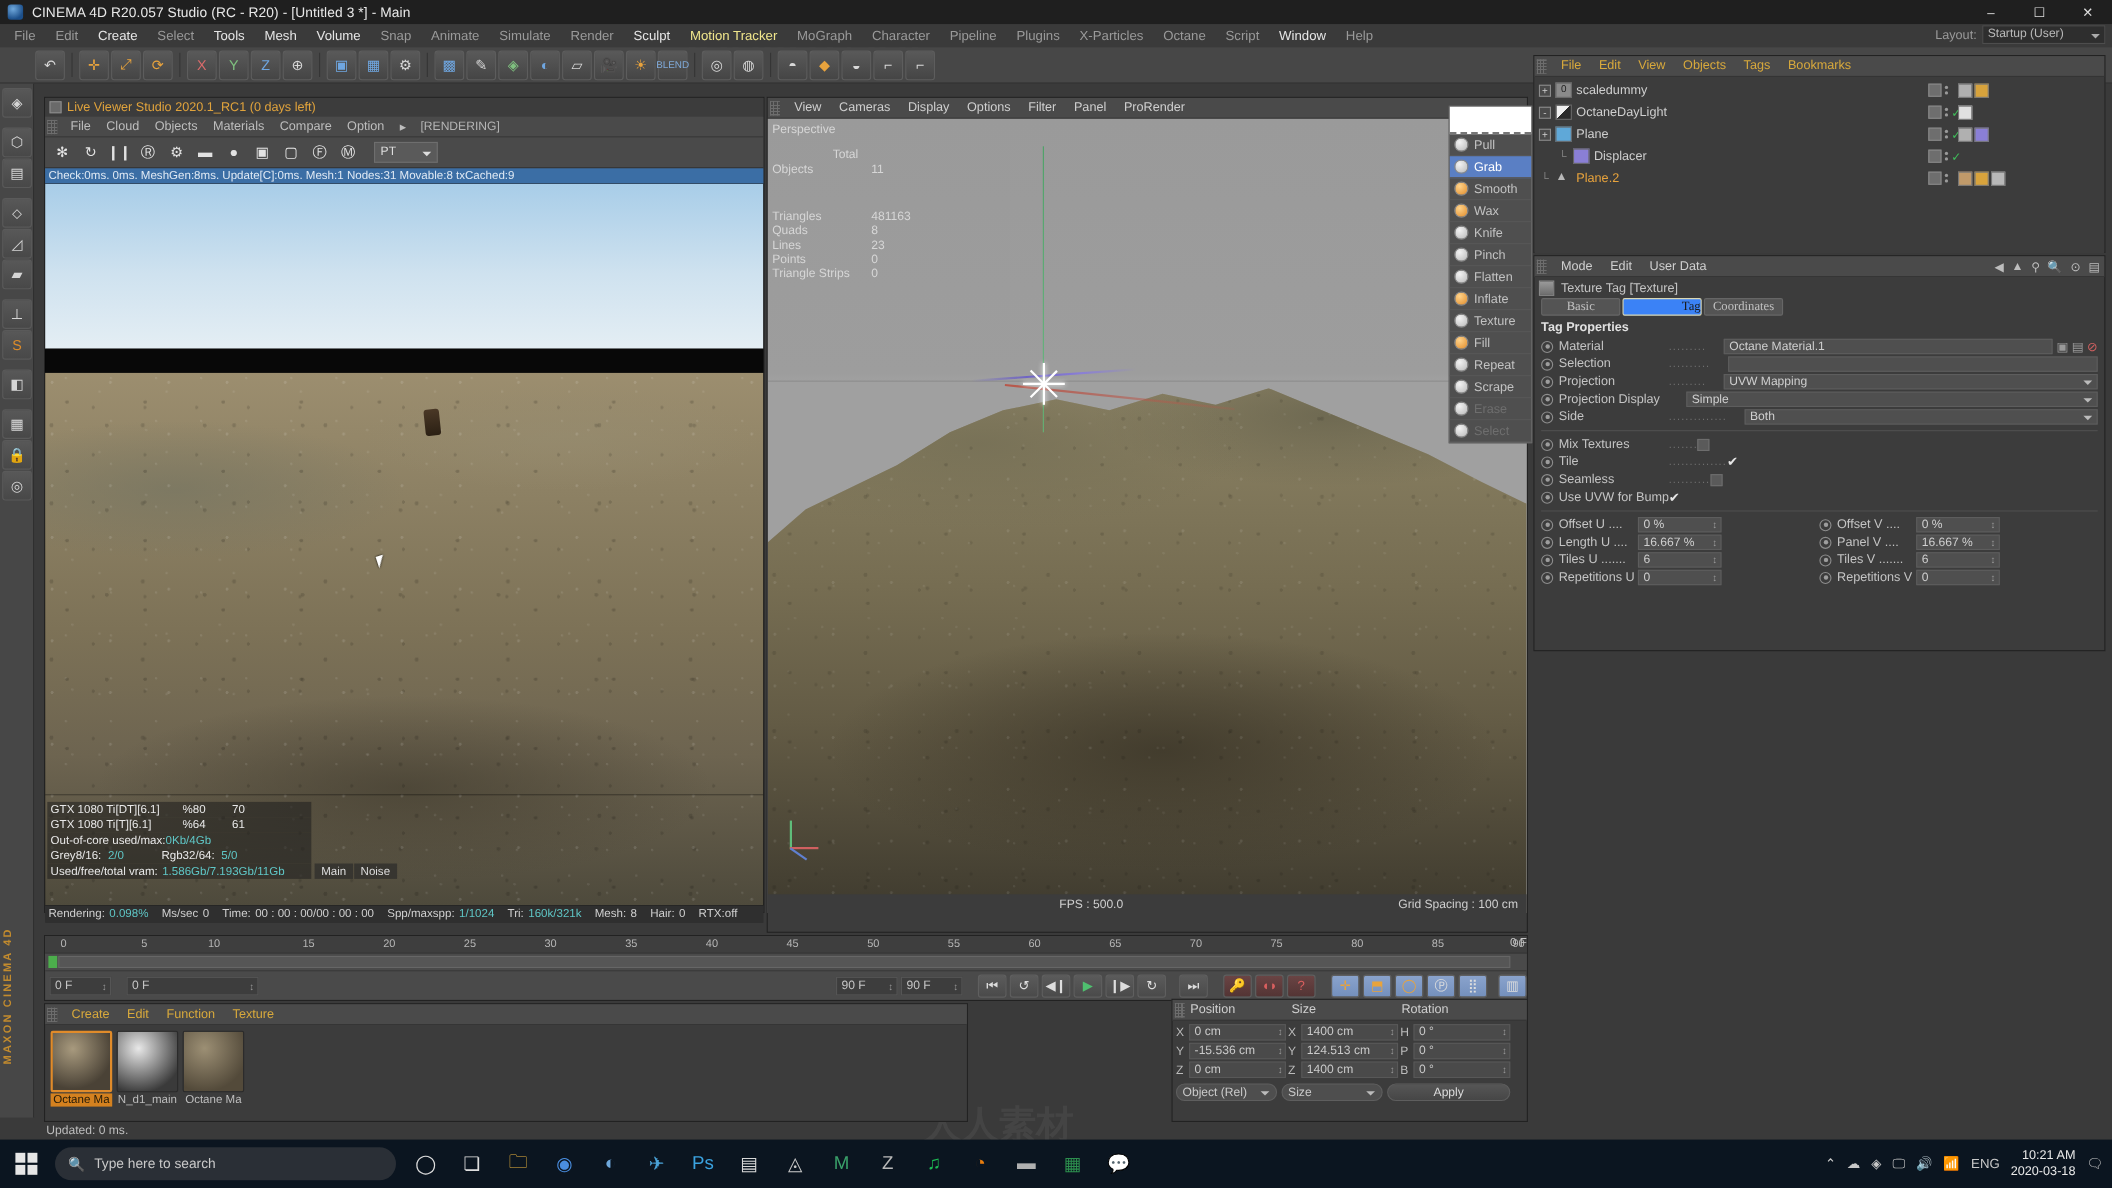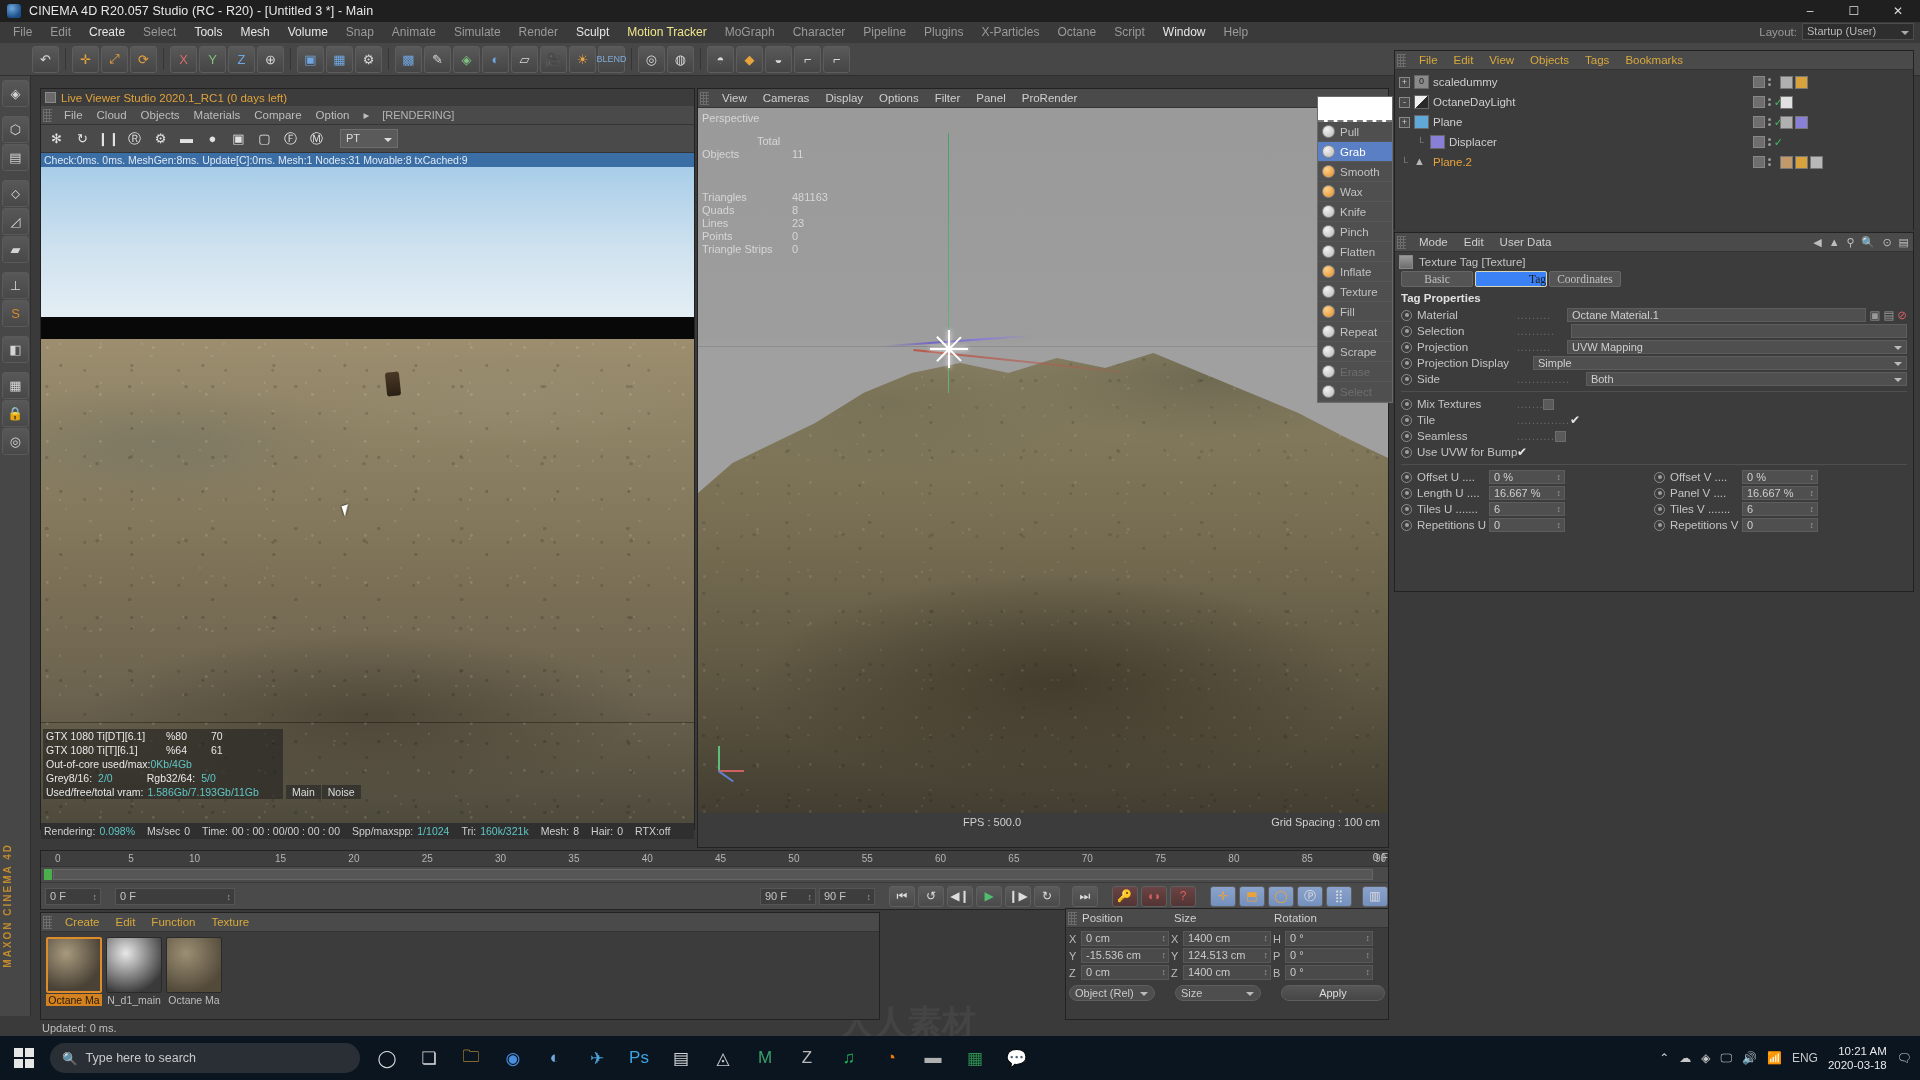--- a/index.html
+++ b/index.html
@@ -272,21 +272,21 @@
   .cm-hdr .grip{width:9px;height:13px;background:
     repeating-linear-gradient(#8a8a8a 0 1px, transparent 1px 3px),
     repeating-linear-gradient(90deg,#8a8a8a 0 1px, transparent 1px 3px);margin-right:5px;opacity:.55;}
   .cm-hdr .h{font-size:11.5px;color:#cfcfcf;}
   .cm-grid{padding:2px 3px;}
   .cmrow{display:flex;align-items:center;height:17px;gap:2px;}
   .cmrow .ax{width:10px;font-size:11px;color:#bbb;}
   .cmrow .f{width:88px;height:15px;background:#4a4a4a;border:1px solid #585858;color:#cacaca;
     font-size:11px;line-height:13px;padding-left:4px;position:relative;}
   .cmrow .f:after{content:"\2195";position:absolute;right:2px;top:0;font-size:9px;color:#9a9a9a;}
-  .cm-foot{display:flex;gap:20px;padding:2px 3px;}
+  .cm-foot{display:flex;gap:4px;padding:2px 3px;}
   .cm-foot .ddl{width:92px;height:16px;background:#4e4e4e;border:1px solid #5e5e5e;color:#cacaca;
     font-size:11px;line-height:14px;padding-left:5px;border-radius:8px;position:relative;}
   .cm-foot .ddl:after{content:"";position:absolute;right:6px;top:6px;border-left:4px solid transparent;
     border-right:4px solid transparent;border-top:4px solid #bbb;}
   .cm-foot .ap{width:112px;height:16px;background:linear-gradient(#565656,#464646);
     border:1px solid #5e5e5e;border-radius:8px;color:#ddd;font-size:11px;text-align:center;line-height:14px;}
 
   
   .taskbar{position:absolute;left:0;bottom:0;width:1920px;height:44px;background:#0b1520;
     display:flex;align-items:center;}

